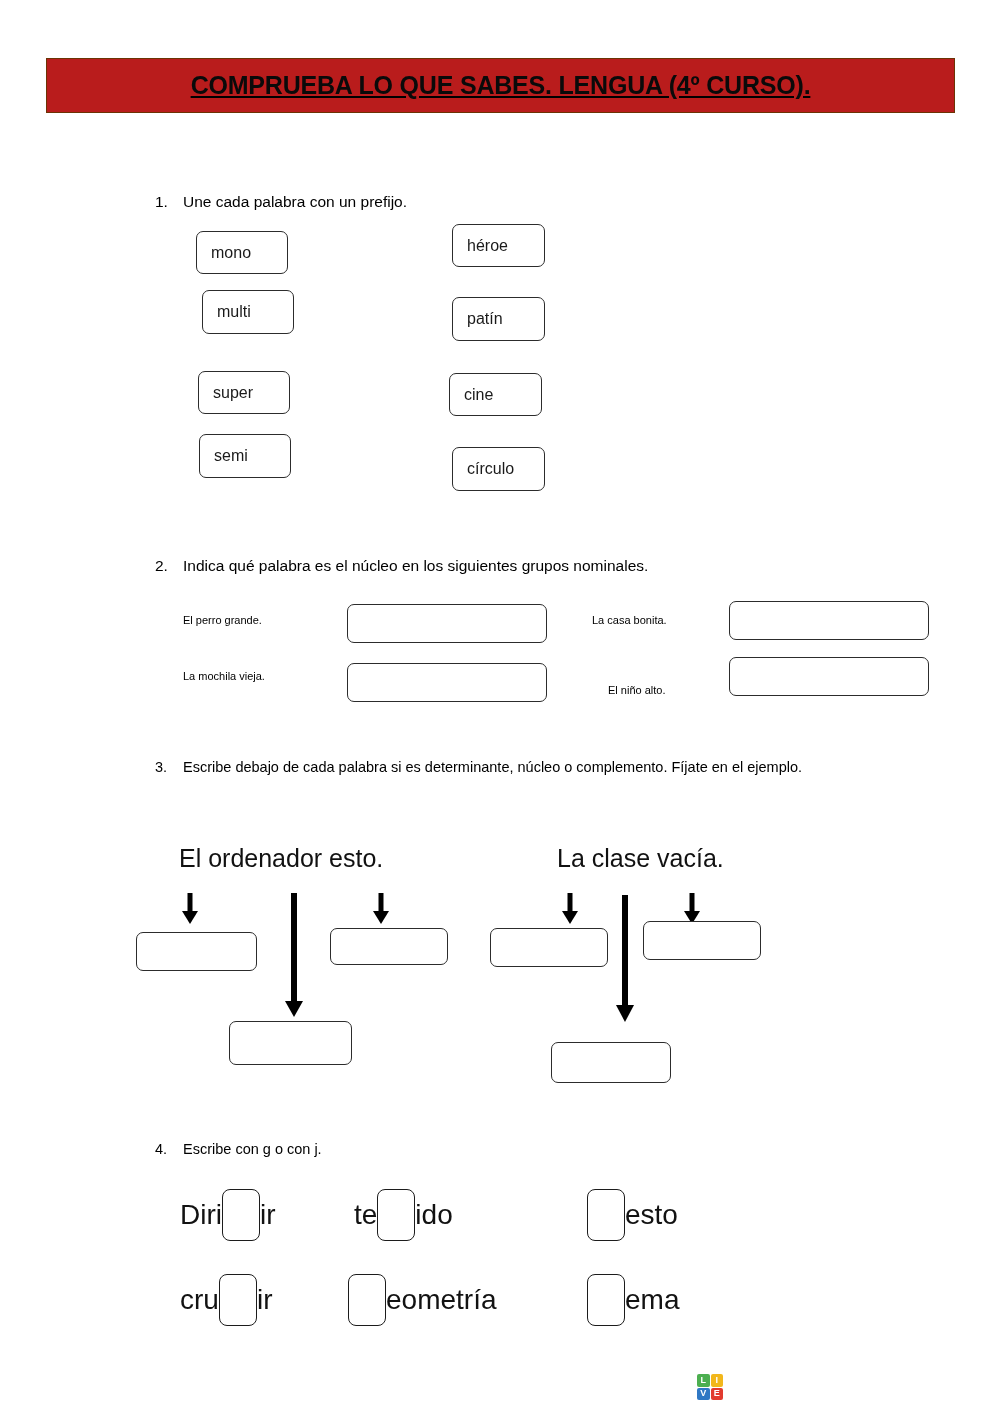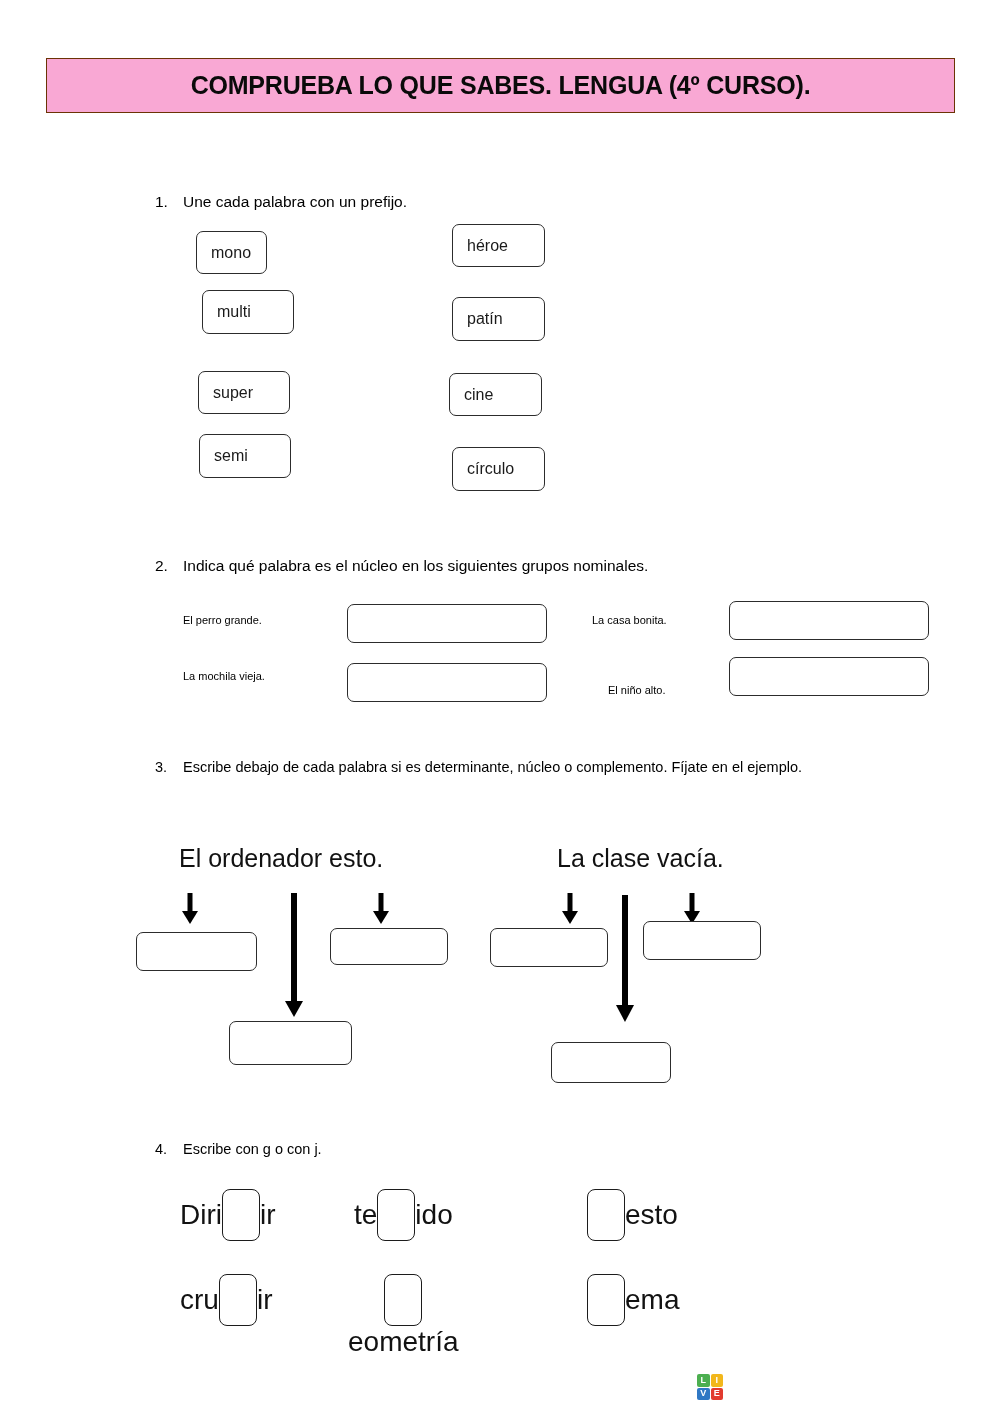--- a/index.html
+++ b/index.html
@@ -144,30 +144,30 @@
     font-size: 30px;
     font-weight: bold;
     letter-spacing: -0.8px;
     color: #1f5fa8;
     line-height: 1;
   }
 </style>
 </head>
 <body>
 
-<div class="header-banner" style="background: #f9a8d4;">
+<div class="header-banner" style="background: #b91c1c; text-decoration: underline;">
   <div class="header-title" style="color: rgb(10, 10, 10);">COMPRUEBA LO QUE SABES. LENGUA (4º CURSO).</div>
 </div>
 
 <div class="q-head" style="left:155px; top:193px;">
   <span class="q-num">1.</span>
   <span class="q-text">Une cada palabra con un prefijo.</span>
 </div>
 
-<div class="rbox word" style="left:196px; top:231px; width:71px; height:43px;">
+<div class="rbox word" style="left:196px; top:231px; width:92px; height:43px;">
   <span>mono</span>
 </div>
 <div class="rbox word" style="left:202px; top:290px; width:92px; height:44px;">
   <span>multi</span>
 </div>
 <div class="rbox word" style="left:198px; top:371px; width:92px; height:43px;">
   <span>super</span>
 </div>
 <div class="rbox word" style="left:199px; top:434px; width:92px; height:44px;">
   <span>semi</span>
@@ -284,21 +284,21 @@
   <span class="ex4-gap"></span>
   <span class="ex4-post">esto</span>
 </div>
 
 <div class="ex4-item" style="left:180px; top:1274px;">
   <span class="ex4-pre">cru</span>
   <span class="ex4-gap"></span>
   <span class="ex4-post">ir</span>
 </div>
 
-<div class="ex4-item" style="left:348px; top:1274px;flex-direction:column;">
+<div class="ex4-item" style="left:348px; top:1274px;">
   <span class="ex4-pre"></span>
   <span class="ex4-gap"></span>
   <span class="ex4-post">eometría</span>
 </div>
 
 <div class="ex4-item" style="left:587px; top:1274px;">
   <span class="ex4-pre"></span>
   <span class="ex4-gap"></span>
   <span class="ex4-post">ema</span>
 </div>

